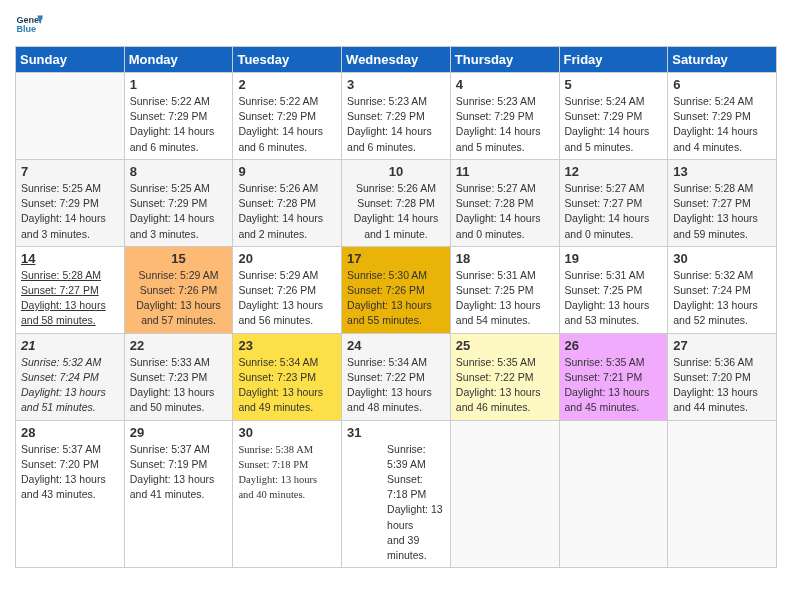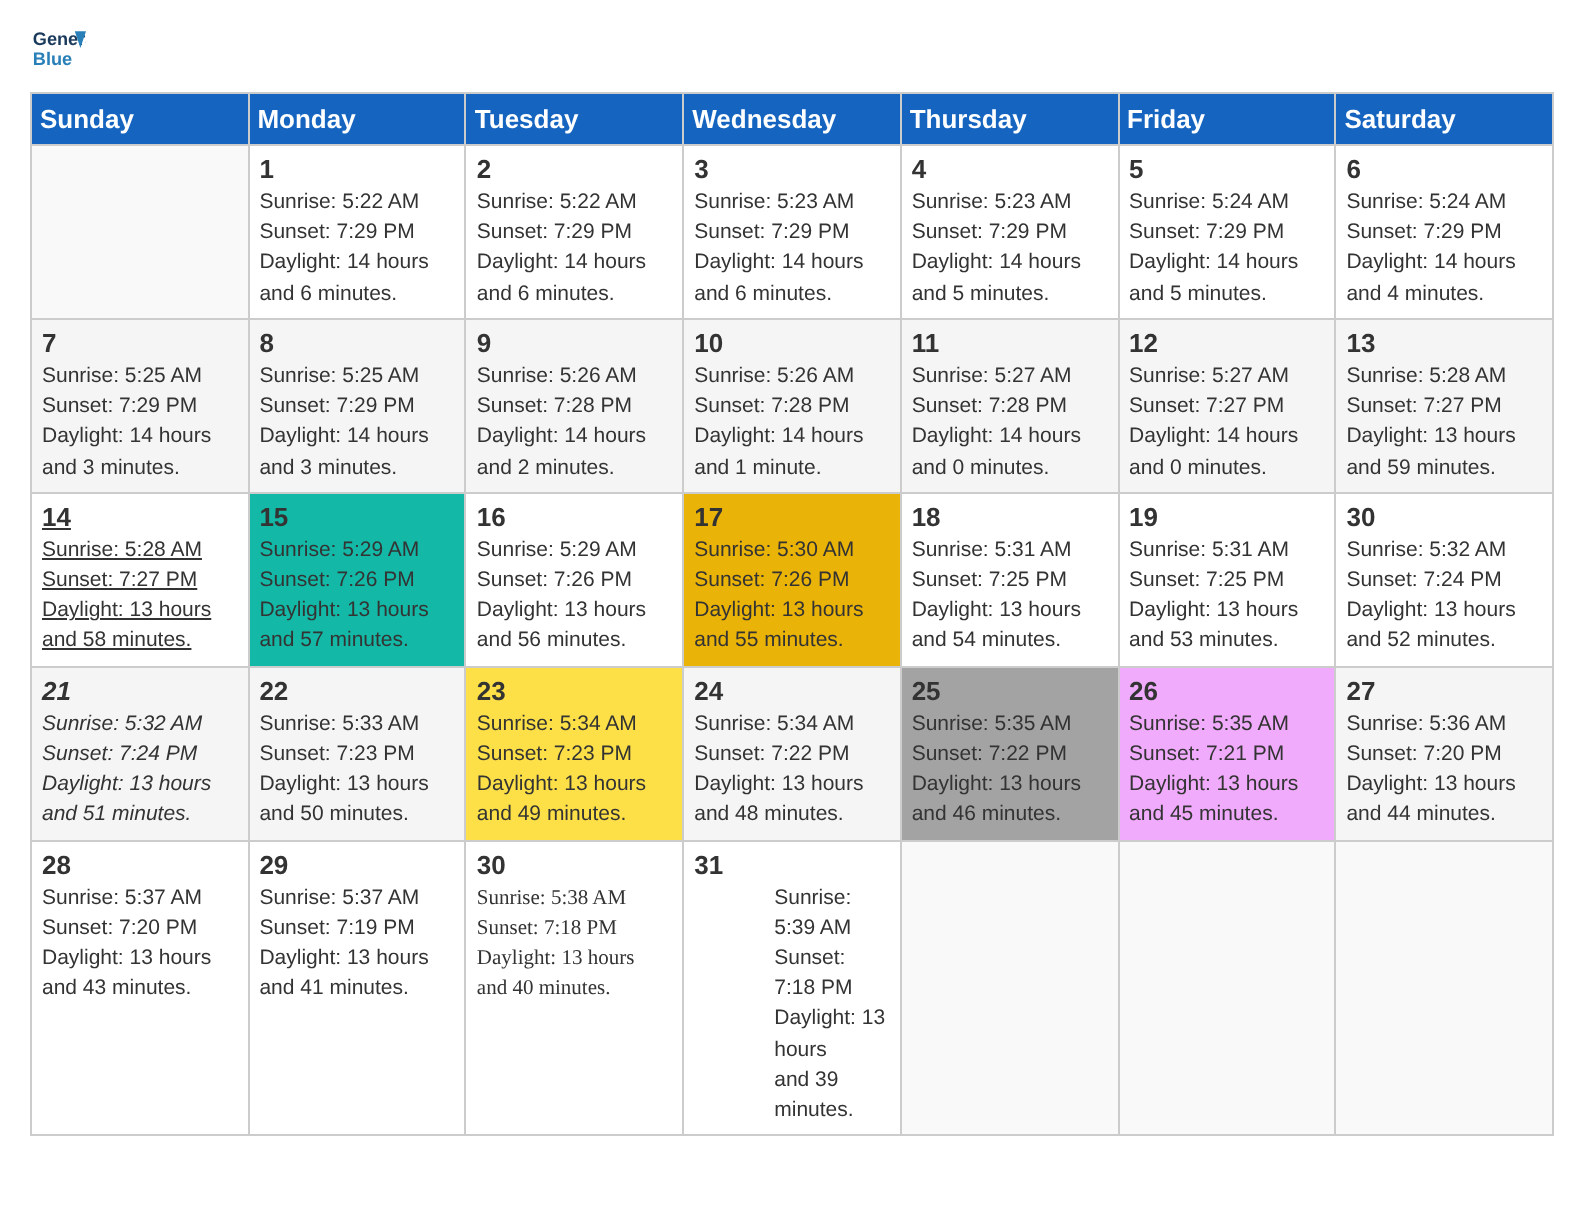--- a/index.html
+++ b/index.html
@@ -168,21 +168,21 @@
 Daylight: 14 hours
 and 3 minutes.</div>
         </td>
         <td style="background: rgb(245, 245, 245);">
           <span class="day-number">9</span>
           <div class="day-info" style="white-space: pre-line;">Sunrise: 5:26 AM
 Sunset: 7:28 PM
 Daylight: 14 hours
 and 2 minutes.</div>
         </td>
-        <td style="background: rgb(245, 245, 245);">
+        <td style="background: rgb(245, 245, 245); text-align: center;">
           <span class="day-number">10</span>
           <div class="day-info" style="white-space: pre-line;">Sunrise: 5:26 AM
 Sunset: 7:28 PM
 Daylight: 14 hours
 and 1 minute.</div>
         </td>
         <td style="background: rgb(245, 245, 245);">
           <span class="day-number">11</span>
           <div class="day-info" style="white-space: pre-line;">Sunrise: 5:27 AM
 Sunset: 7:28 PM
@@ -205,29 +205,29 @@
         </td>
       </tr>
       <tr>
         <td style="background: rgb(255, 255, 255); text-decoration: underline;">
           <span class="day-number">14</span>
           <div class="day-info" style="white-space: pre-line;">Sunrise: 5:28 AM
 Sunset: 7:27 PM
 Daylight: 13 hours
 and 58 minutes.</div>
         </td>
-        <td style="background: #14b8a6;">
+        <td style="background: #fdba74; text-align: center;">
           <span class="day-number">15</span>
           <div class="day-info" style="white-space: pre-line;">Sunrise: 5:29 AM
 Sunset: 7:26 PM
 Daylight: 13 hours
 and 57 minutes.</div>
         </td>
         <td style="background: rgb(255, 255, 255);">
-          <span class="day-number">16</span>
+          <span class="day-number">20</span>
           <div class="day-info" style="white-space: pre-line;">Sunrise: 5:29 AM
 Sunset: 7:26 PM
 Daylight: 13 hours
 and 56 minutes.</div>
         </td>
         <td style="background: #eab308;">
           <span class="day-number">17</span>
           <div class="day-info" style="white-space: pre-line;">Sunrise: 5:30 AM
 Sunset: 7:26 PM
 Daylight: 13 hours
@@ -277,21 +277,21 @@
 Daylight: 13 hours
 and 49 minutes.</div>
         </td>
         <td style="background: rgb(245, 245, 245);">
           <span class="day-number">24</span>
           <div class="day-info" style="white-space: pre-line;">Sunrise: 5:34 AM
 Sunset: 7:22 PM
 Daylight: 13 hours
 and 48 minutes.</div>
         </td>
-        <td style="background: #a3a3a3;">
+        <td style="background: #fef9c3;">
           <span class="day-number">25</span>
           <div class="day-info" style="white-space: pre-line;">Sunrise: 5:35 AM
 Sunset: 7:22 PM
 Daylight: 13 hours
 and 46 minutes.</div>
         </td>
         <td style="background: #f0abfc; margin-top: 36px;">
           <span class="day-number">26</span>
           <div class="day-info" style="white-space: pre-line;">Sunrise: 5:35 AM
 Sunset: 7:21 PM

